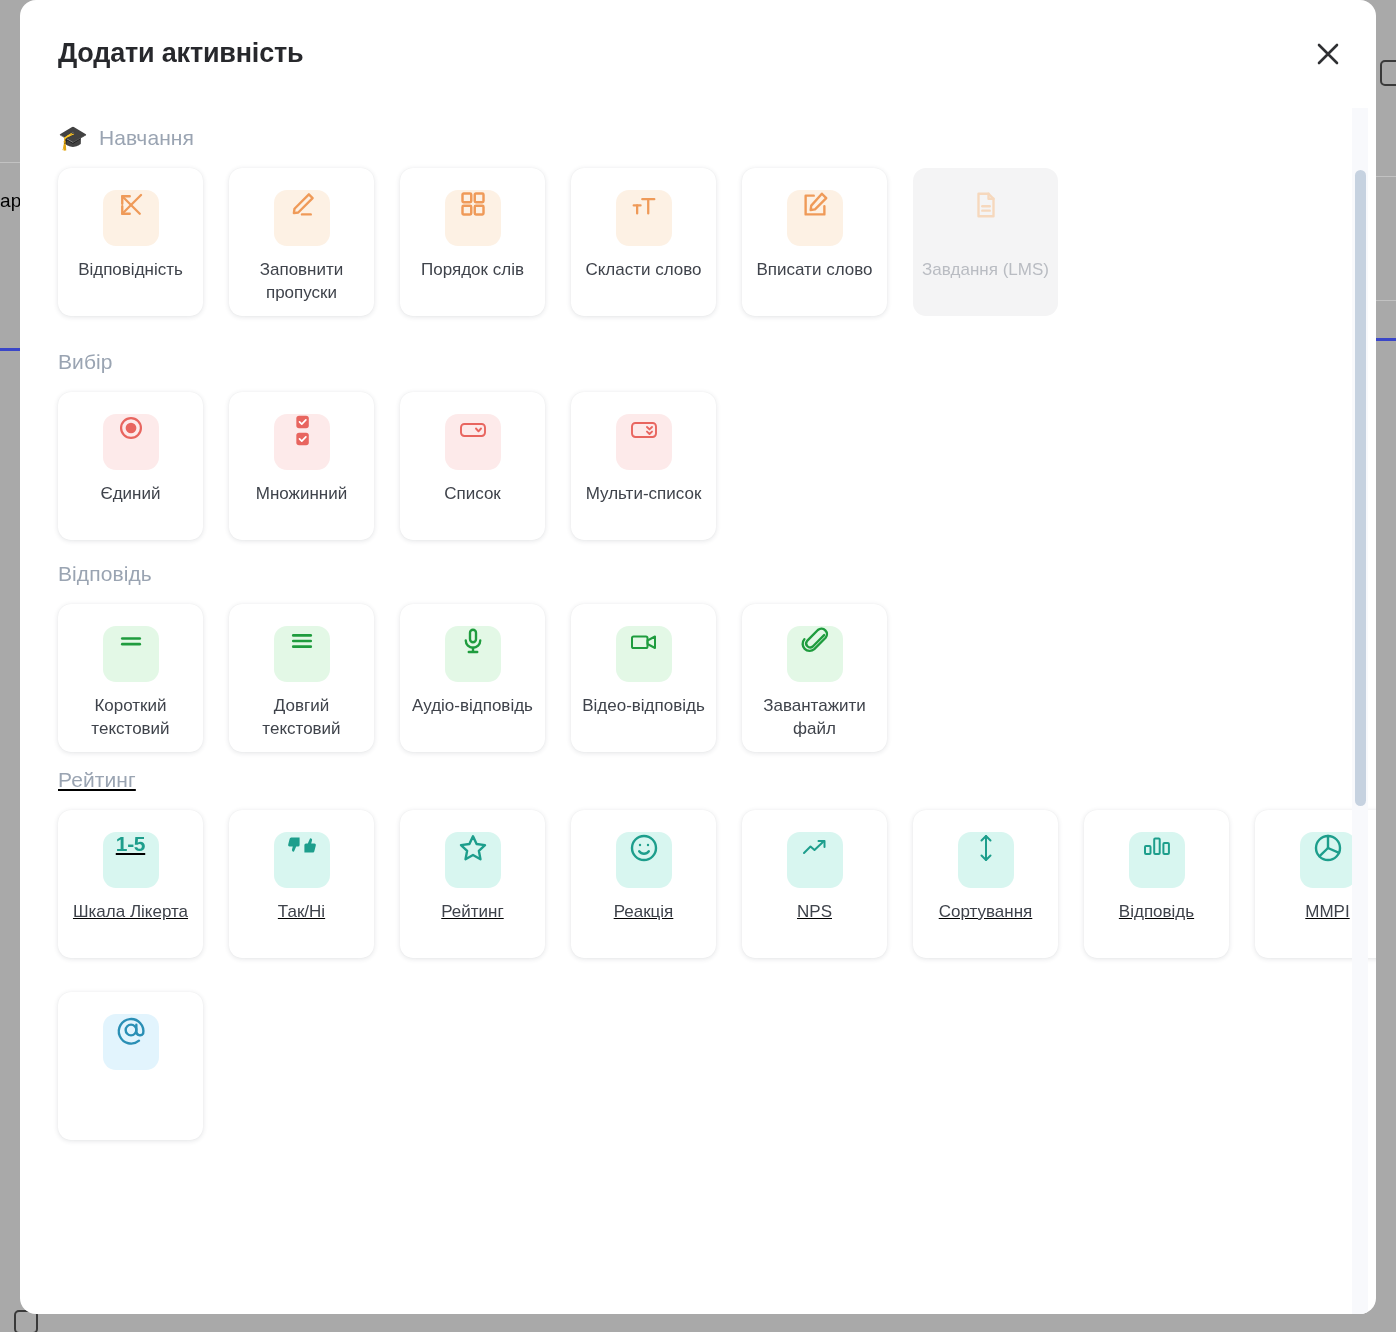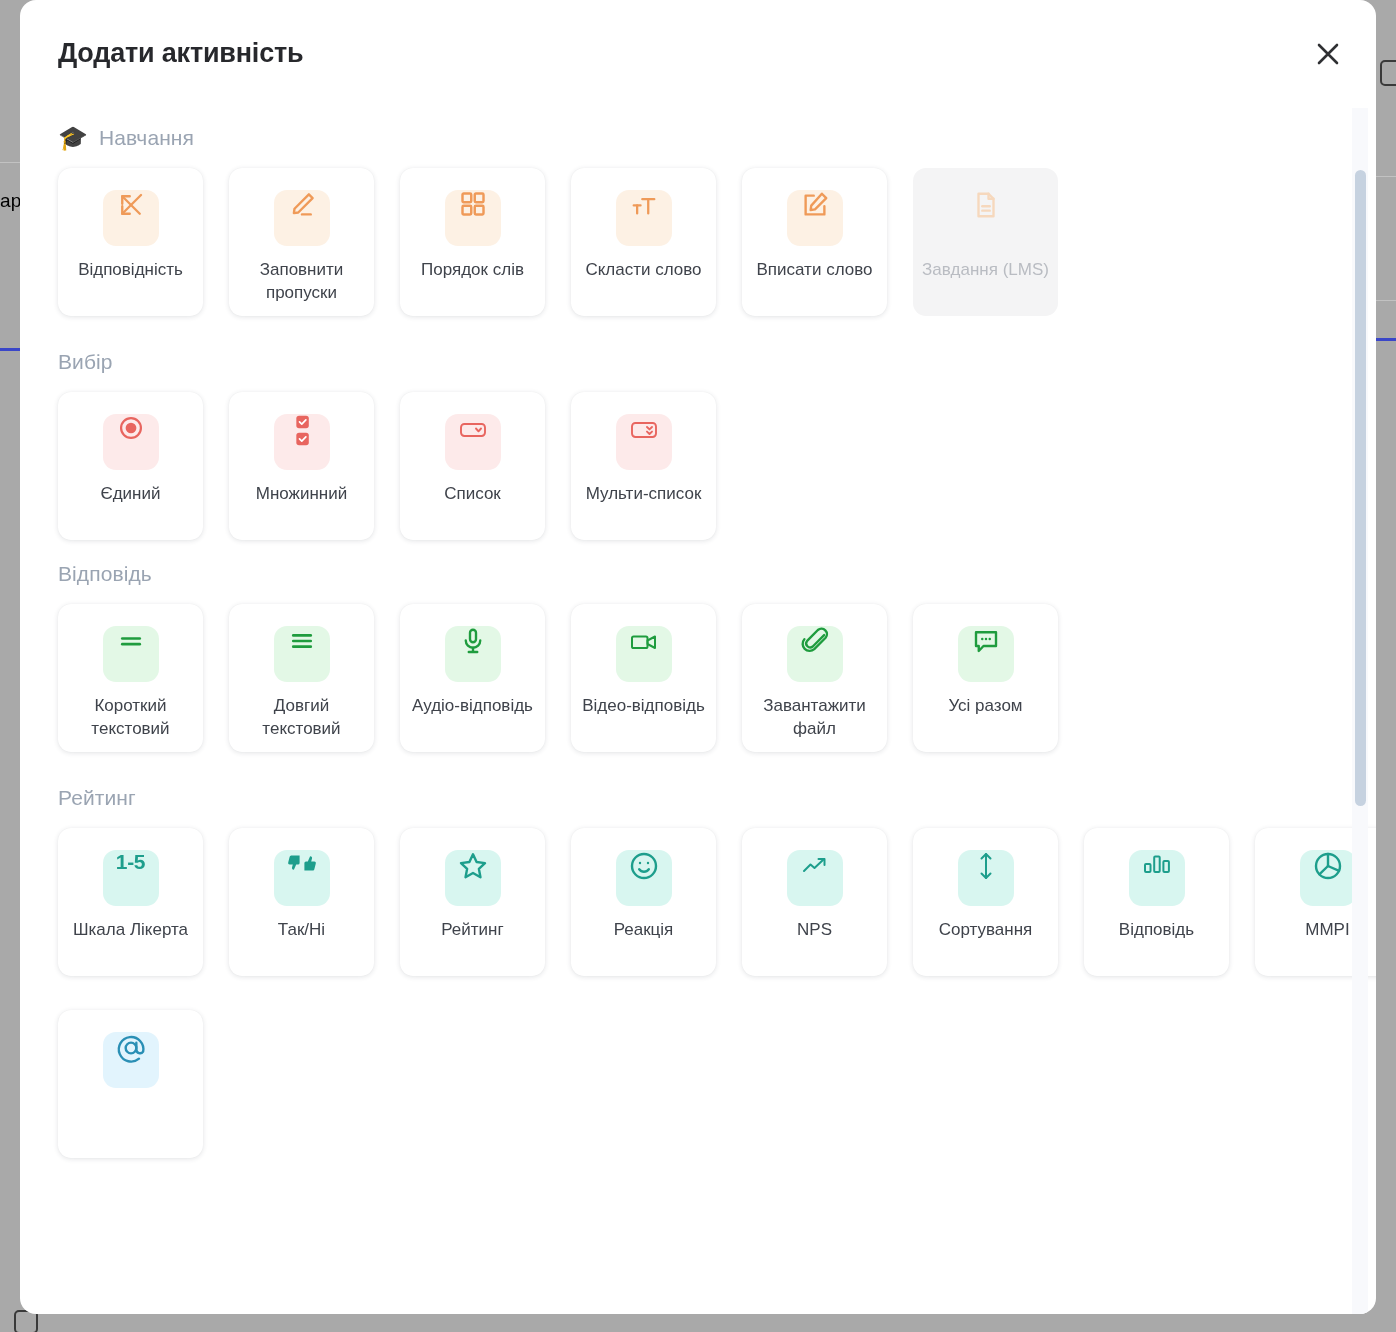--- a/index.html
+++ b/index.html
@@ -101,21 +101,21 @@
     margin-bottom: 18px;
     letter-spacing: .1px;
   }
   .section-heading .cap-emoji {
     font-size: 24px;
     line-height: 1;
   }
   .sec-learning  { margin-top: 18px; }
   .sec-choice    { margin-top: 34px; }
   .sec-answer    { margin-top: 22px; }
-  .sec-rating    { margin-top: 34px; }
+  .sec-rating    { margin-top: 16px; text-decoration: underline; }
   .sec-contact   { margin-top: 34px; }
 
   .card-row {
     display: flex;
     gap: 26px;
     flex-wrap: nowrap;
   }
 
   .card {
     width: 145px;
@@ -400,31 +400,20 @@
         <div class="card">
           <div class="card-icon t-green">
             <svg width="30" height="30" viewBox="0 0 24 24" fill="none" stroke="#1f9c3e" stroke-width="1.9" stroke-linecap="round" stroke-linejoin="round">
               <path d="M19.3 7.3 L10.2 16.4 a3.2 3.2 0 0 1-4.5-4.5 L14.3 3.2
                        a4.4 4.4 0 0 1 6.2 6.2 L11.4 18.5 a5.6 5.6 0 0 1-7.9-7.9"></path>
             </svg>
           </div>
           <div class="card-label">Завантажити файл</div>
         </div>
 
-        <div class="card">
-          <div class="card-icon t-green">
-            <svg width="30" height="30" viewBox="0 0 24 24" fill="none" stroke="#1f9c3e" stroke-width="1.9" stroke-linecap="round" stroke-linejoin="round">
-              <path d="M4 5 H20 V16 H10 L6.2 20 V16 H4 Z"></path>
-              <circle cx="9" cy="10.4" r="1" fill="#1f9c3e" stroke="none"></circle>
-              <circle cx="12" cy="10.4" r="1" fill="#1f9c3e" stroke="none"></circle>
-              <circle cx="15" cy="10.4" r="1" fill="#1f9c3e" stroke="none"></circle>
-            </svg>
-          </div>
-          <div class="card-label">Усі разом</div>
-        </div>
 
       </div>
     </div>
 
     <div class="section sec-rating">
       <div class="section-heading">
         <span>Рейтинг</span>
       </div>
       <div class="card-row">
 

